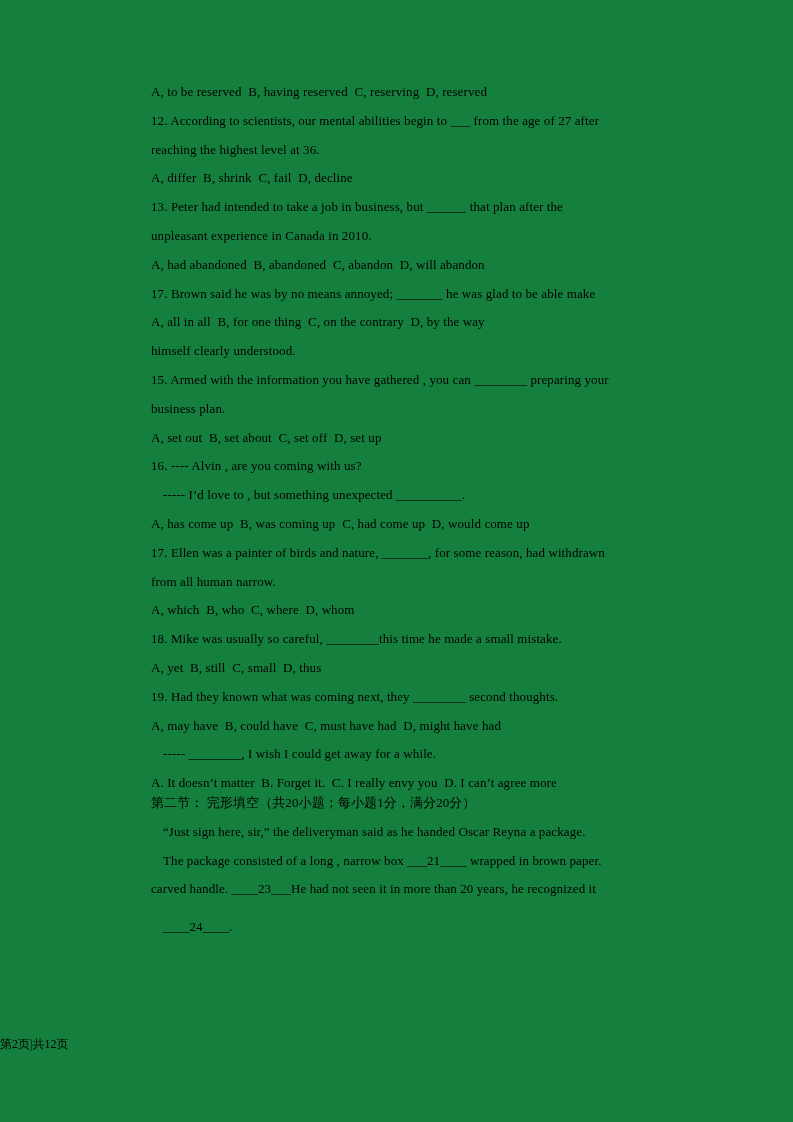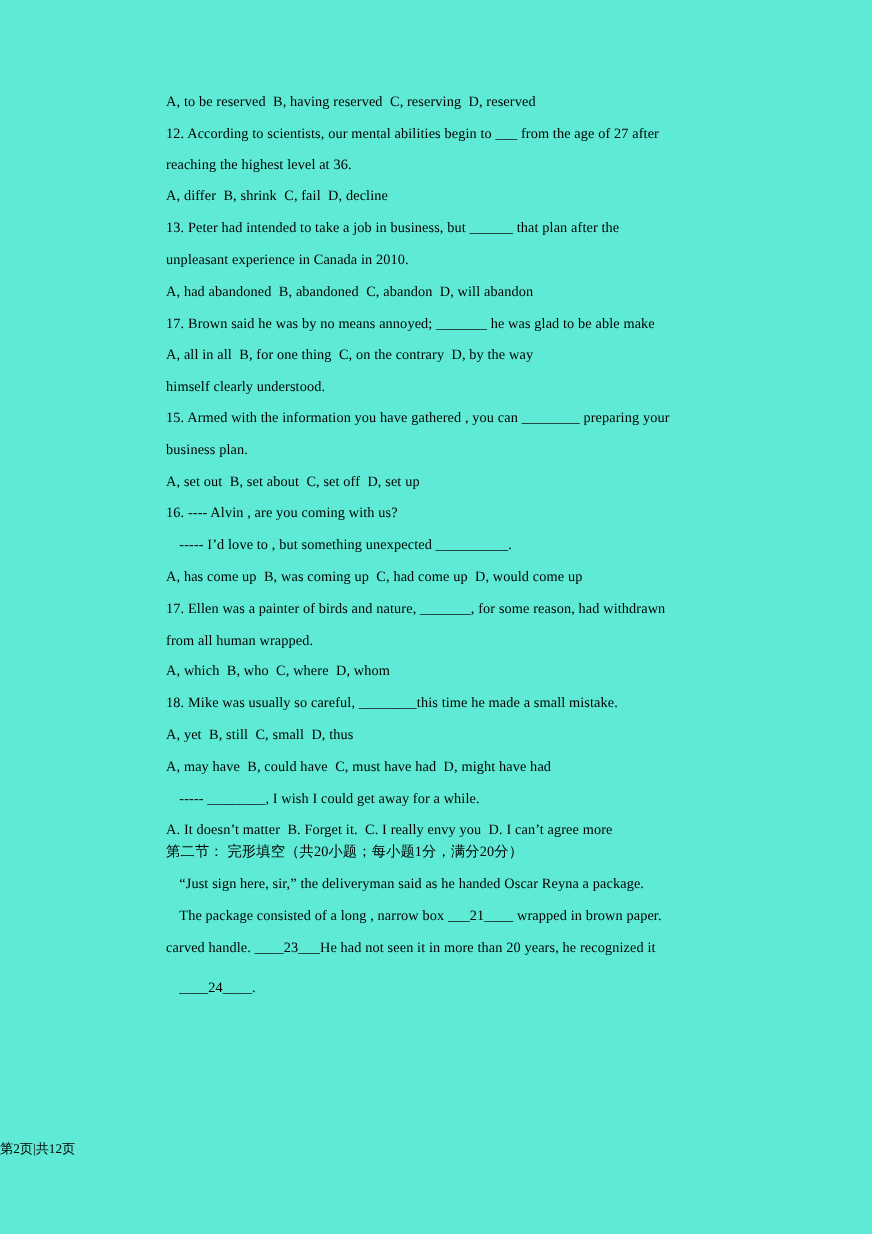--- a/index.html
+++ b/index.html
@@ -11,21 +11,21 @@
     height: 1122px;
     background: #ffffff;
     position: relative;
     overflow: hidden;
     font-family: "Liberation Serif", "DejaVu Serif", serif;
     color: #000000;
   }
   .page {
     position: absolute;
     inset: 0;
-    background: #5eead4;
+    background: #15803d;
     text-decoration: underline;
   }
   .content {
     position: absolute;
     left: 151px;
     top: 78px;
     width: 600px;
   }
   .line {
     font-size: 13px;
@@ -61,24 +61,25 @@
       <div class="line">17. Brown said he was by no means annoyed; _______ he was glad to be able make</div>
       <div class="line">A, all in all  B, for one thing  C, on the contrary  D, by the way</div>
       <div class="line">himself clearly understood.</div>
       <div class="line">15. Armed with the information you have gathered , you can ________ preparing your</div>
       <div class="line">business plan.</div>
       <div class="line">A, set out  B, set about  C, set off  D, set up</div>
       <div class="line">16. ---- Alvin , are you coming with us?</div>
       <div class="line indent">----- I’d love to , but something unexpected __________.</div>
       <div class="line">A, has come up  B, was coming up  C, had come up  D, would come up</div>
       <div class="line">17. Ellen was a painter of birds and nature, _______, for some reason, had withdrawn</div>
-      <div class="line">from all human wrapped.</div>
+      <div class="line">from all human narrow.</div>
       <div class="line">A, which  B, who  C, where  D, whom</div>
       <div class="line">18. Mike was usually so careful, ________this time he made a small mistake.</div>
       <div class="line">A, yet  B, still  C, small  D, thus</div>
+      <div class="line">19. Had they known what was coming next, they ________ second thoughts.</div>
       <div class="line">A, may have  B, could have  C, must have had  D, might have had</div>
       <div class="line indent">----- ________, I wish I could get away for a while.</div>
       <div class="line">A. It doesn’t matter  B. Forget it.  C. I really envy you  D. I can’t agree more</div>
       <div class="line" style="margin-top: -9px;">第二节： 完形填空（共20小题；每小题1分，满分20分）</div>
       <div class="line indent">“Just sign here, sir,” the deliveryman said as he handed Oscar Reyna a package.</div>
       <div class="line indent">The package consisted of a long , narrow box ___21____ wrapped in brown paper.</div>
       <div class="line">carved handle. ____23___He had not seen it in more than 20 years, he recognized it</div>
       <div class="line indent" style="margin-top: 9px;">____24____.</div>
     </div>
   <div class="footer">第2页|共12页</div>

